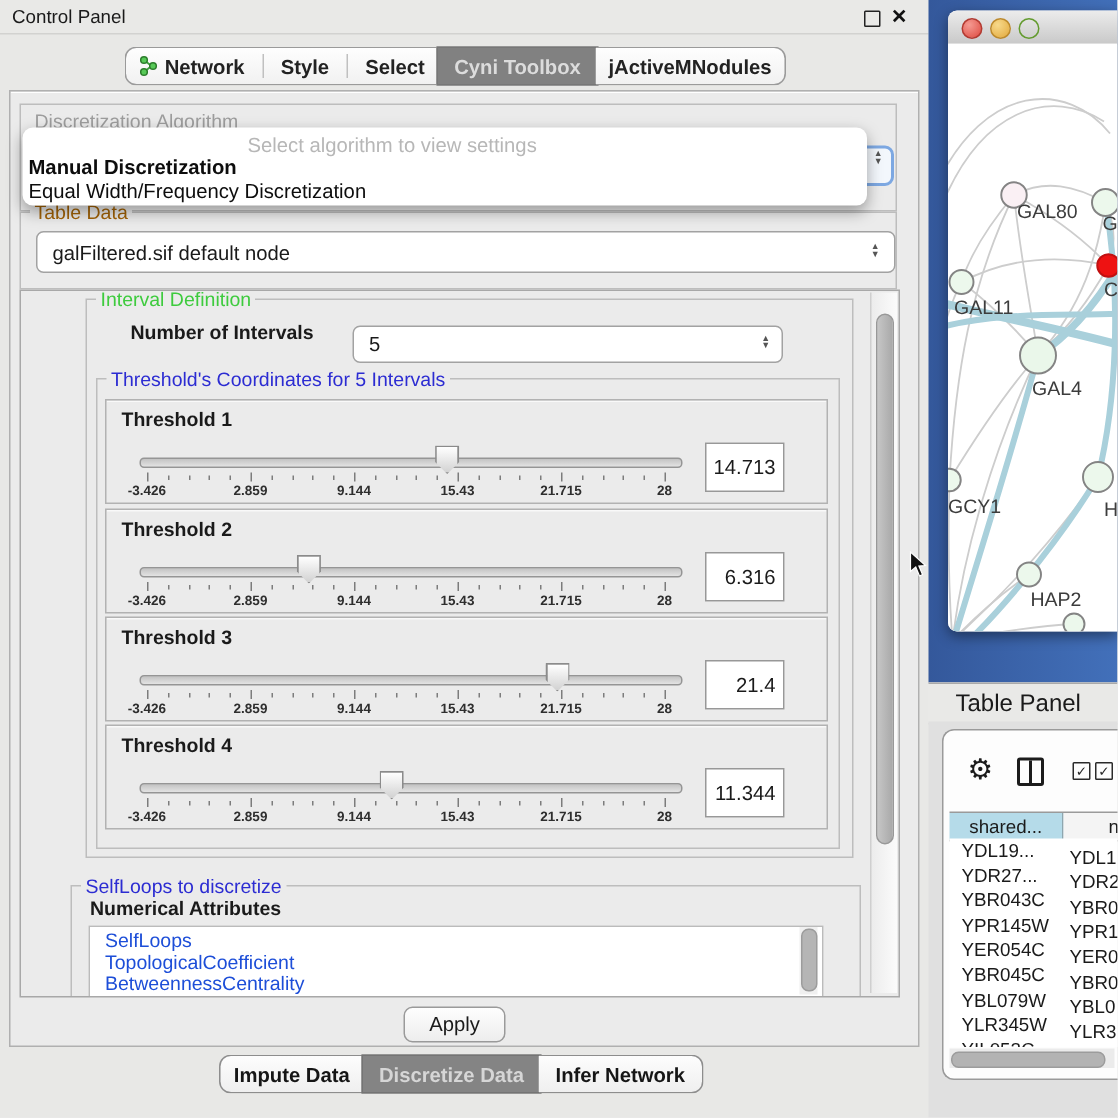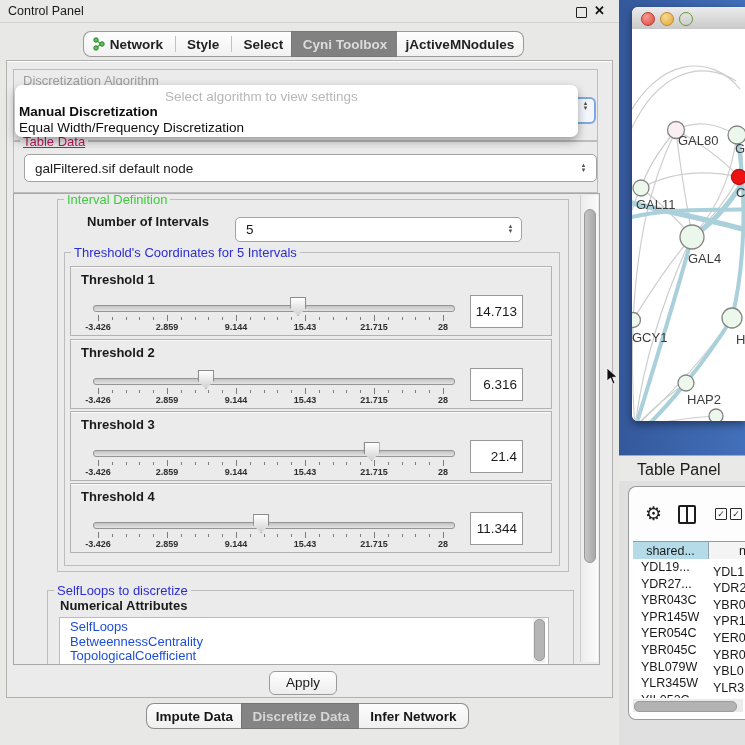--- a/index.html
+++ b/index.html
@@ -29,21 +29,21 @@
   #algo-popup{left:8px;top:24px;width:563px;height:52px;background:#fff;border-radius:7px;
               box-shadow:0 4px 10px rgba(0,0,0,.35);z-index:50;font-size:13.5px;}
   #popup-hint{left:150px;top:4px;color:#b7b7b7;}
   #popup-opt1{left:4px;top:19px;font-weight:bold;color:#0d0d0d;}
   #popup-opt2{left:4px;top:35px;color:#0d0d0d;}
   
   .fieldset{border:1px solid #bdbdbd;background:transparent;}
   .legend{position:absolute;top:-8px;left:6px;background:#ebebeb;padding:0 3px;font-size:13px;}
   .legend.green{color:#3ecb3e;}
   .legend.blue{color:#2c2cd2;}
-  .legend.dark{color:#be185d;text-decoration:underline;}
+  .legend.dark{color:#a16207;}
   
   .combo{background:#fff;border:1px solid #a2a2a2;border-radius:5px;font-size:13.5px;color:#1a1a1a;
          display:flex;align-items:center;padding-left:10px;}
   .spin{position:absolute;width:9px;font-size:6px;line-height:5px;color:#555;text-align:center;}
   
   #tabledata-box{left:6px;top:80px;width:583px;height:50px;}
   #tabledata-combo{left:10px;top:12px;width:561px;height:26px;}
   
   #scrollpane{left:6px;top:132px;width:585px;height:470px;border:1px solid #a8a8a8;background:#ebebeb;overflow:hidden;}
   #interval-box{left:43px;top:5px;width:510px;height:371px;}
@@ -349,22 +349,22 @@
   </div>
       </div>
 
     <div class="abs fieldset" id="attr-box">
       <span class="legend blue">SelfLoops to discretize</span>
     </div>
     <span class="abs" id="attr-header">Numerical Attributes</span>
     <div class="abs" id="attr-list">
       <ul>
         <li>SelfLoops</li>
+        <li>TopologicalCoefficient</li>
         <li>BetweennessCentrality</li>
-        <li>TopologicalCoefficient</li>
       </ul>
     </div>
     <div class="abs" id="attr-vsb">
         <div class="thumb"></div>
       </div>
 
     <div class="abs" id="main-vsb">
         <div class="thumb"></div>
       </div>
   </div>

